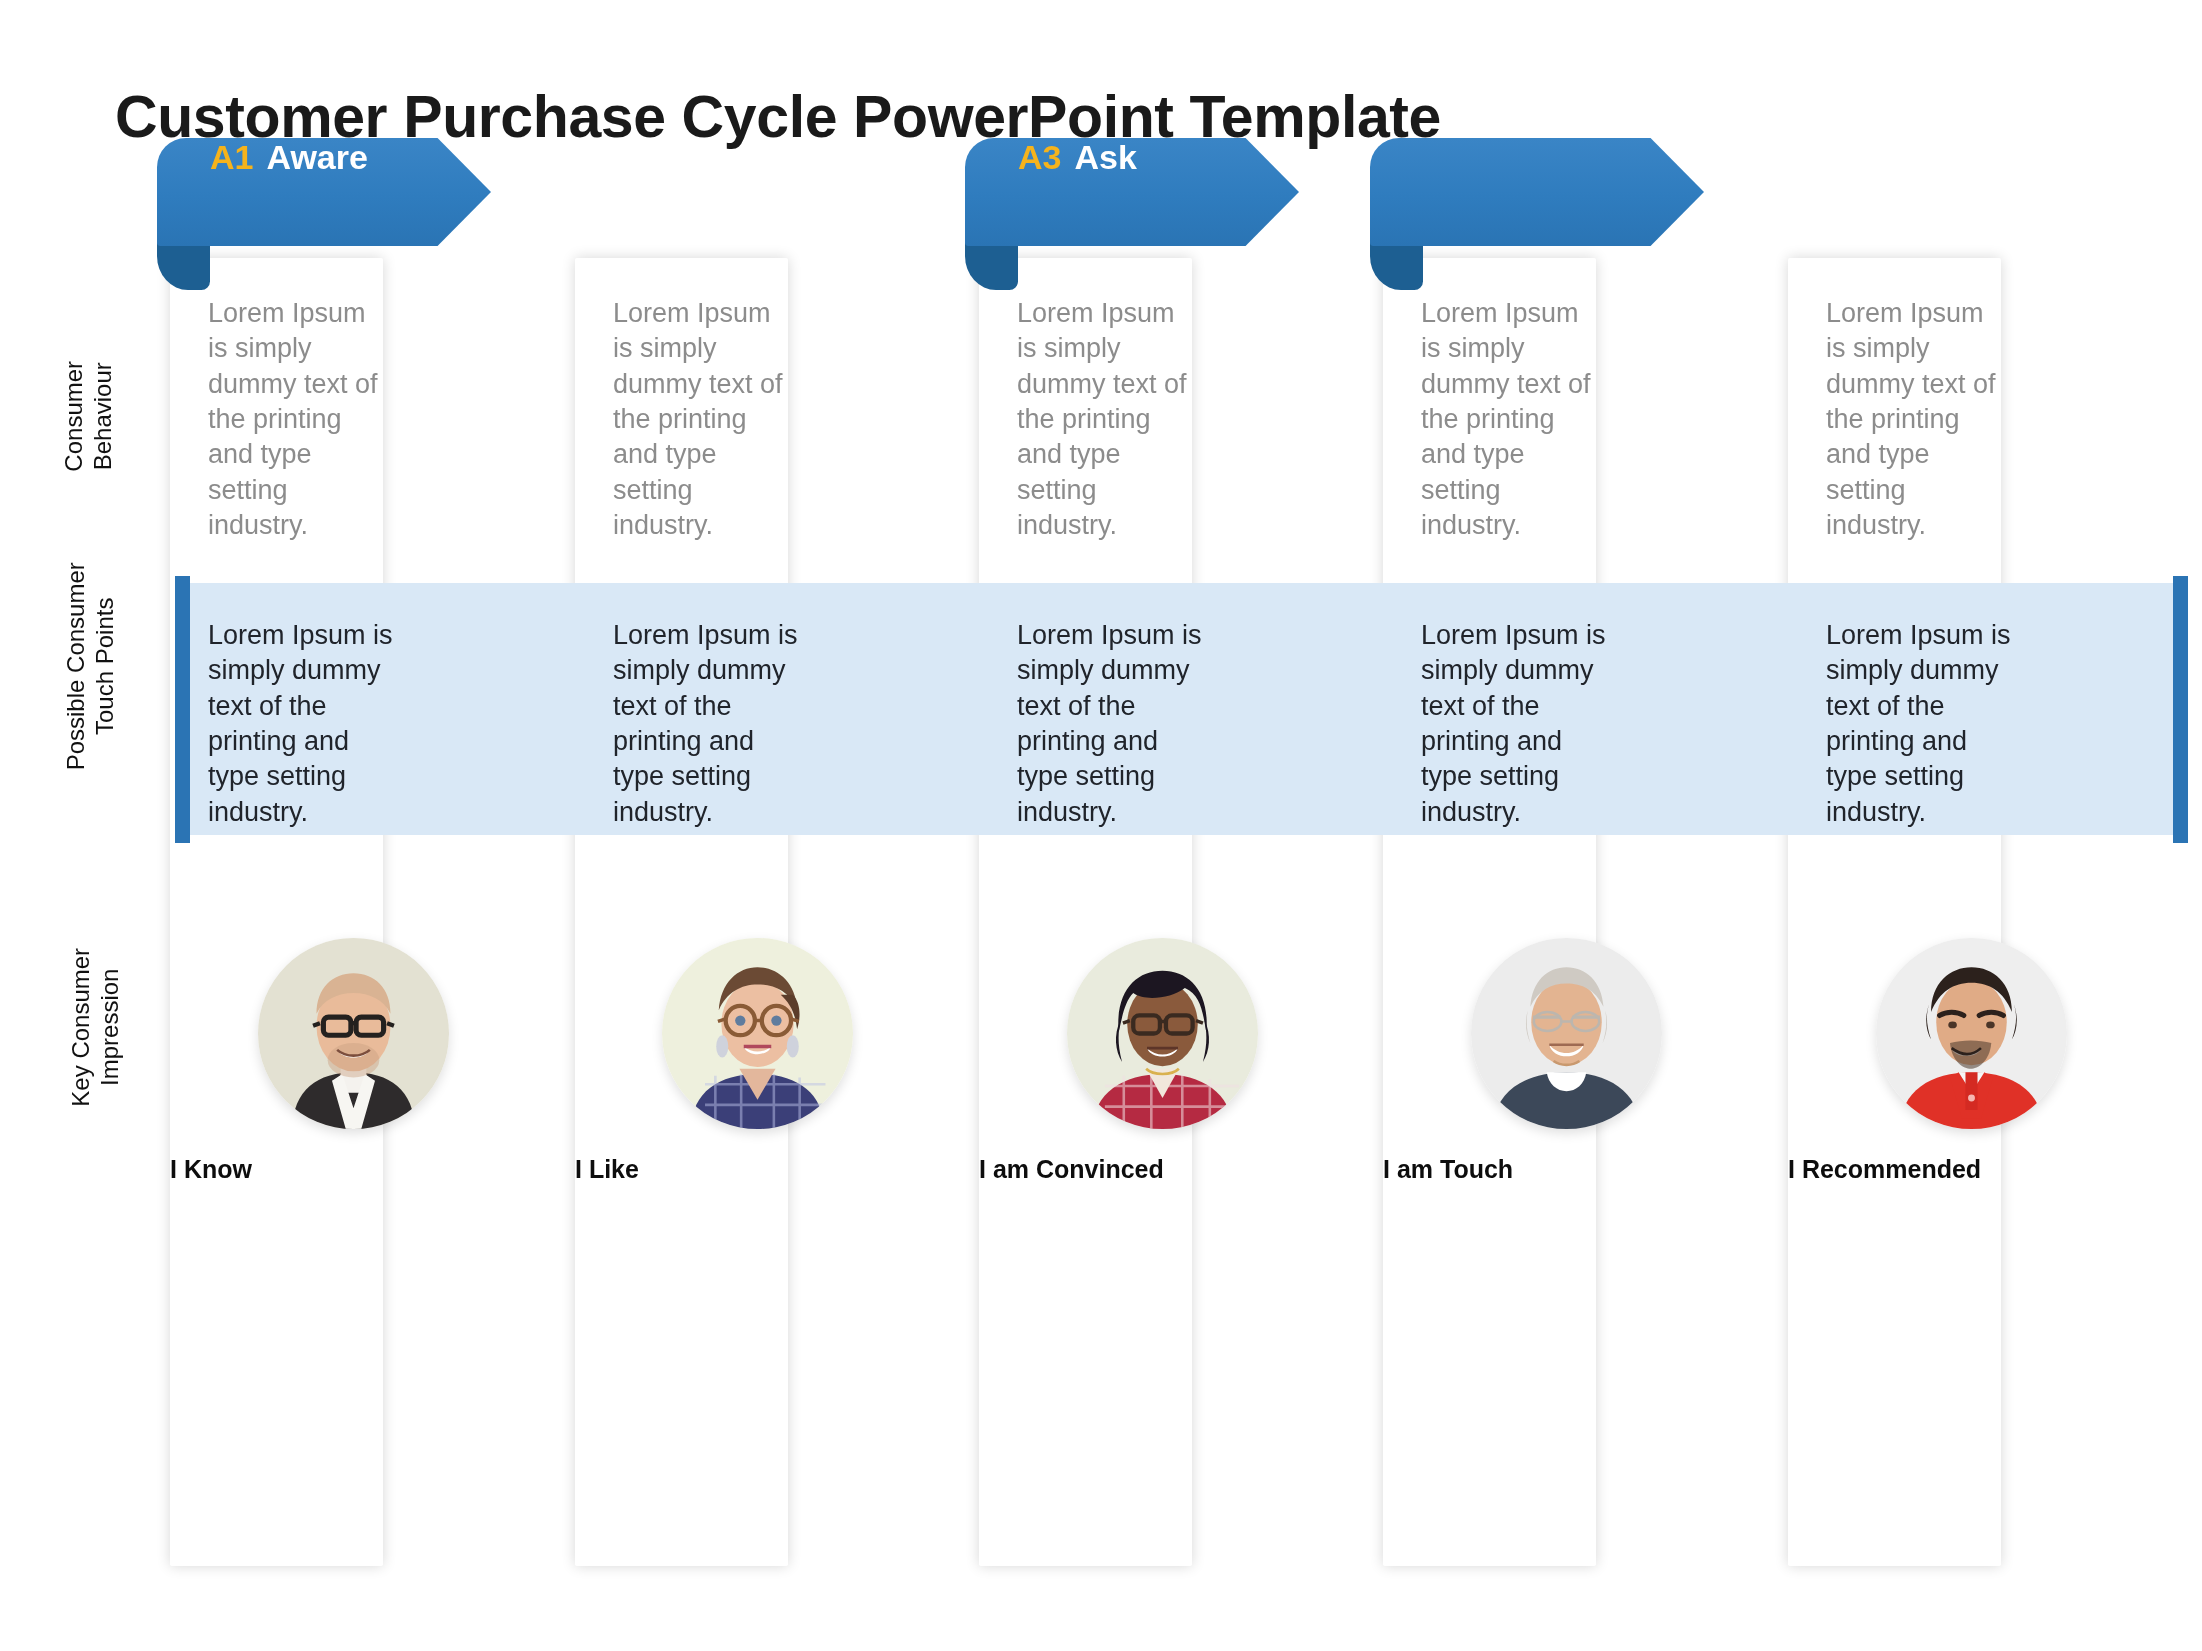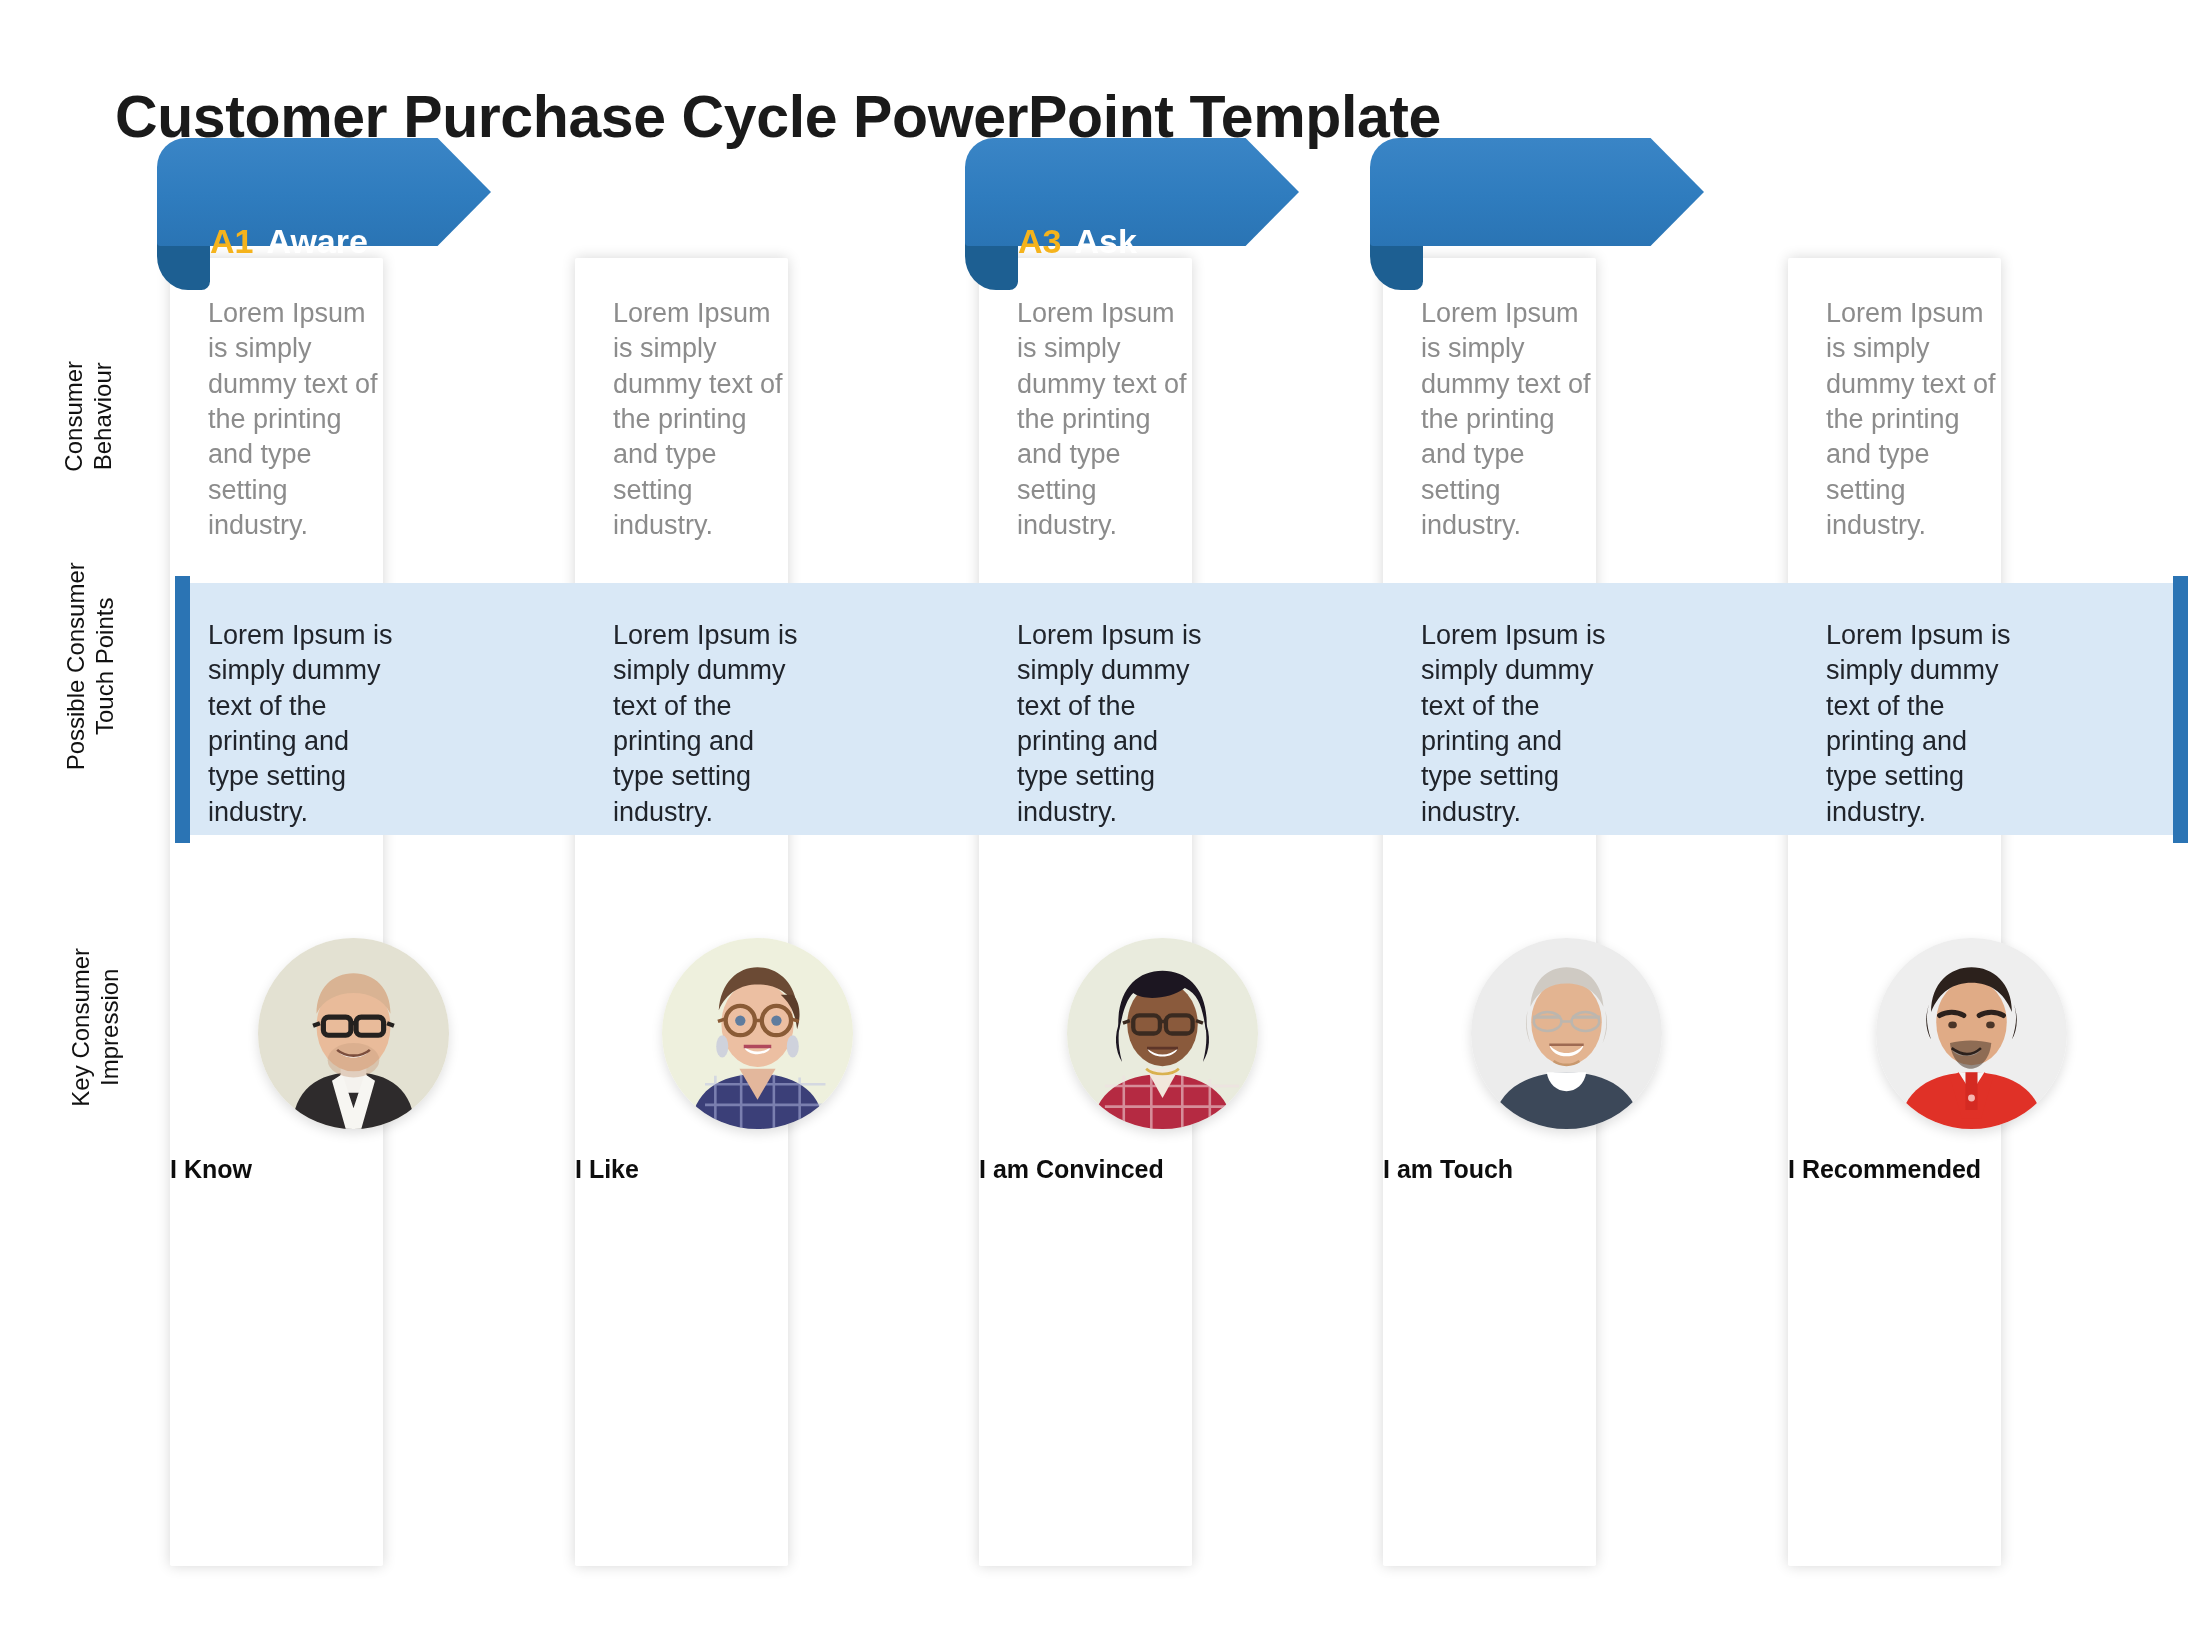--- a/index.html
+++ b/index.html
@@ -77,28 +77,27 @@
     border-top-left-radius:29px;
     border-bottom-left-radius:3.4px;
     -webkit-clip-path:polygon(0 0,84% 0,100% 50%,84% 100%,0 100%);
     clip-path:polygon(0 0,84% 0,100% 50%,84% 100%,0 100%);
     z-index:2;
   }
   .banner-text{
     position:absolute;
     left:0; top:0;
     width:334px; height:108px;
-    display:flex; align-items:flex-end;
+    display:flex; align-items:flex-start;
     padding-left:53px;
     box-sizing:border-box;
     z-index:3;
     font-size:34px;
     font-weight:bold;
     white-space:nowrap;
-    margin-top:15px;
   }
   .banner-code{ color:#f5b31c; margin-right:13px; }
   .banner-label{ color:#ffffff; }
 
   
   .r1-text{
     position:absolute;
     top:38px;
     width:181px;
     font-size:27px;

